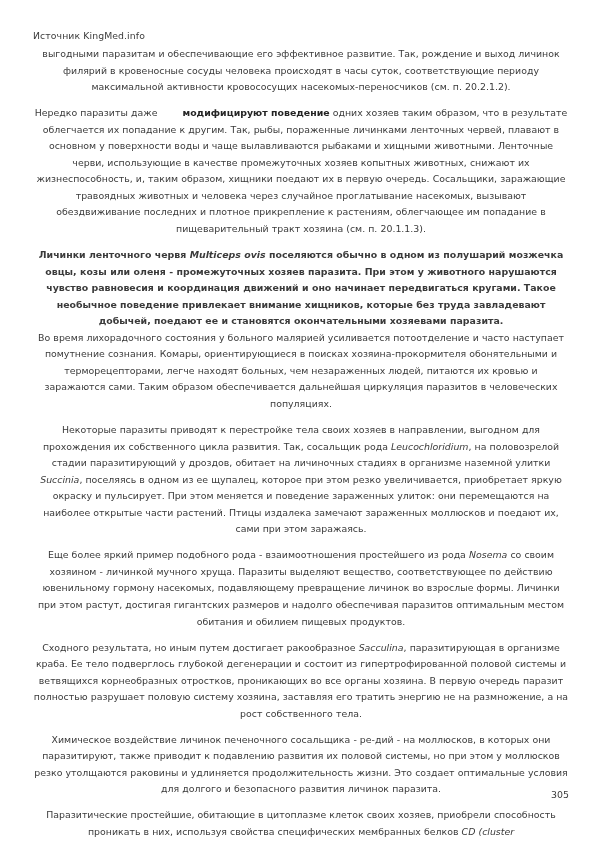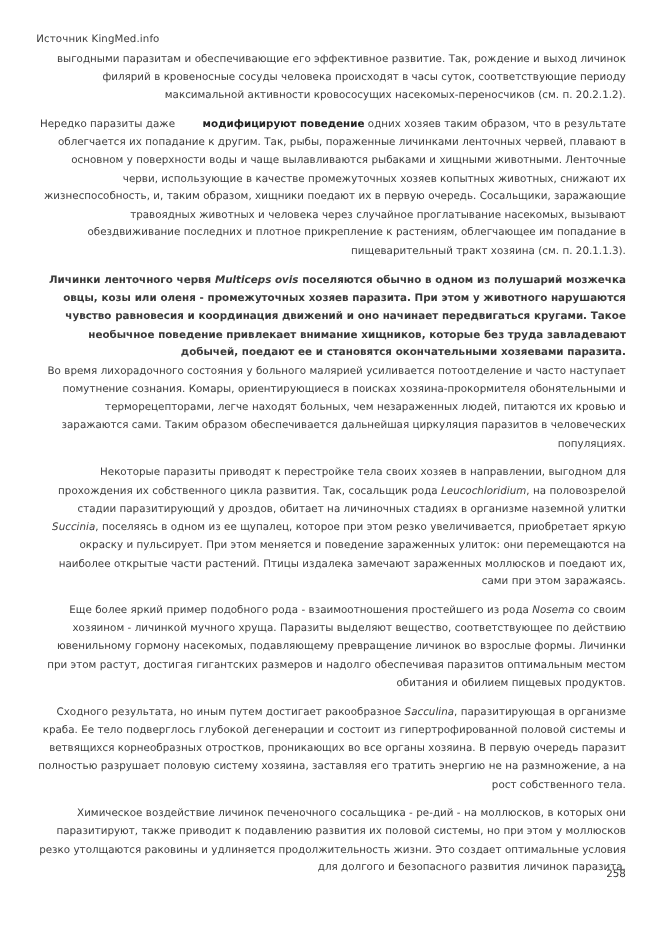--- a/index.html
+++ b/index.html
@@ -36,21 +36,21 @@
   .body-col {
     position: absolute;
     left: 33px;
     top: 46px;
     width: 536px;
   }
   p.para {
     margin: 0 0 9.5px 0;
     font-size: 9.4px;
     line-height: 16.55px;
-    text-align: right;
+    text-align: center;
     color: #3a3a3a;
     letter-spacing: 0.01px;
     word-spacing: 0.1px;
   }
   p.para.tight {
     margin-bottom: 0;
     font-weight: bold;
   }
   b, .b { font-weight: bold; color: #242424; margin-left: 22px; }
   i, .i { font-style: italic; }
@@ -73,17 +73,18 @@
 
   <div class="body-col">
       <p class="para"><span>выгодными паразитам и обеспечивающие его эффективное развитие. Так, рождение и выход личинок филярий в кровеносные сосуды человека происходят в часы суток, соответствующие периоду максимальной активности кровососущих насекомых-переносчиков (см. п. 20.2.1.2).</span></p>
       <p class="para"><span>Нередко паразиты даже </span><b>модифицируют поведение</b><span> одних хозяев таким образом, что в результате облегчается их попадание к другим. Так, рыбы, пораженные личинками ленточных червей, плавают в основном у поверхности воды и чаще вылавливаются рыбаками и хищными животными. Ленточные черви, использующие в качестве промежуточных хозяев копытных животных, снижают их жизнеспособность, и, таким образом, хищники поедают их в первую очередь. Сосальщики, заражающие травоядных животных и человека через случайное проглатывание насекомых, вызывают обездвиживание последних и плотное прикрепление к растениям, облегчающее им попадание в пищеварительный тракт хозяина (см. п. 20.1.1.3).</span></p>
       <p class="para tight"><span>Личинки ленточного червя </span><i>Multiceps ovis</i><span> поселяются обычно в одном из полушарий мозжечка овцы, козы или оленя - промежуточных хозяев паразита. При этом у животного нарушаются чувство равновесия и координация движений и оно начинает передвигаться кругами. Такое необычное поведение привлекает внимание хищников, которые без труда завладевают добычей, поедают ее и становятся окончательными хозяевами паразита.</span></p>
       <p class="para"><span>Во время лихорадочного состояния у больного малярией усиливается потоотделение и часто наступает помутнение сознания. Комары, ориентирующиеся в поисках хозяина-прокормителя обонятельными и терморецепторами, легче находят больных, чем незараженных людей, питаются их кровью и заражаются сами. Таким образом обеспечивается дальнейшая циркуляция паразитов в человеческих популяциях.</span></p>
       <p class="para"><span>Некоторые паразиты приводят к перестройке тела своих хозяев в направлении, выгодном для прохождения их собственного цикла развития. Так, сосальщик рода </span><i>Leucochloridium</i><span>, на половозрелой стадии паразитирующий у дроздов, обитает на личиночных стадиях в организме наземной улитки </span><i>Succinia</i><span>, поселяясь в одном из ее щупалец, которое при этом резко увеличивается, приобретает яркую окраску и пульсирует. При этом меняется и поведение зараженных улиток: они перемещаются на наиболее открытые части растений. Птицы издалека замечают зараженных моллюсков и поедают их, сами при этом заражаясь.</span></p>
       <p class="para"><span>Еще более яркий пример подобного рода - взаимоотношения простейшего из рода </span><i>Nosema</i><span> со своим хозяином - личинкой мучного хруща. Паразиты выделяют вещество, соответствующее по действию ювенильному гормону насекомых, подавляющему превращение личинок во взрослые формы. Личинки при этом растут, достигая гигантских размеров и надолго обеспечивая паразитов оптимальным местом обитания и обилием пищевых продуктов.</span></p>
       <p class="para"><span>Сходного результата, но иным путем достигает ракообразное </span><i>Sacculina</i><span>, паразитирующая в организме краба. Ее тело подверглось глубокой дегенерации и состоит из гипертрофированной половой системы и ветвящихся корнеобразных отростков, проникающих во все органы хозяина. В первую очередь паразит полностью разрушает половую систему хозяина, заставляя его тратить энергию не на размножение, а на рост собственного тела.</span></p>
       <p class="para"><span>Химическое воздействие личинок печеночного сосальщика - ре-дий - на моллюсков, в которых они паразитируют, также приводит к подавлению развития их половой системы, но при этом у моллюсков резко утолщаются раковины и удлиняется продолжительность жизни. Это создает оптимальные условия для долгого и безопасного развития личинок паразита.</span></p>
+      <p class="para"><span>Паразитические простейшие, обитающие в цитоплазме клеток своих хозяев, приобрели способность проникать в них, используя свойства специфических мембранных белков </span><i>CD (cluster</i></p>
     </div>
 
-  <div class="page-number">258</div>
+  <div class="page-number">305</div>
 
 </div>
 
 </body></html>

